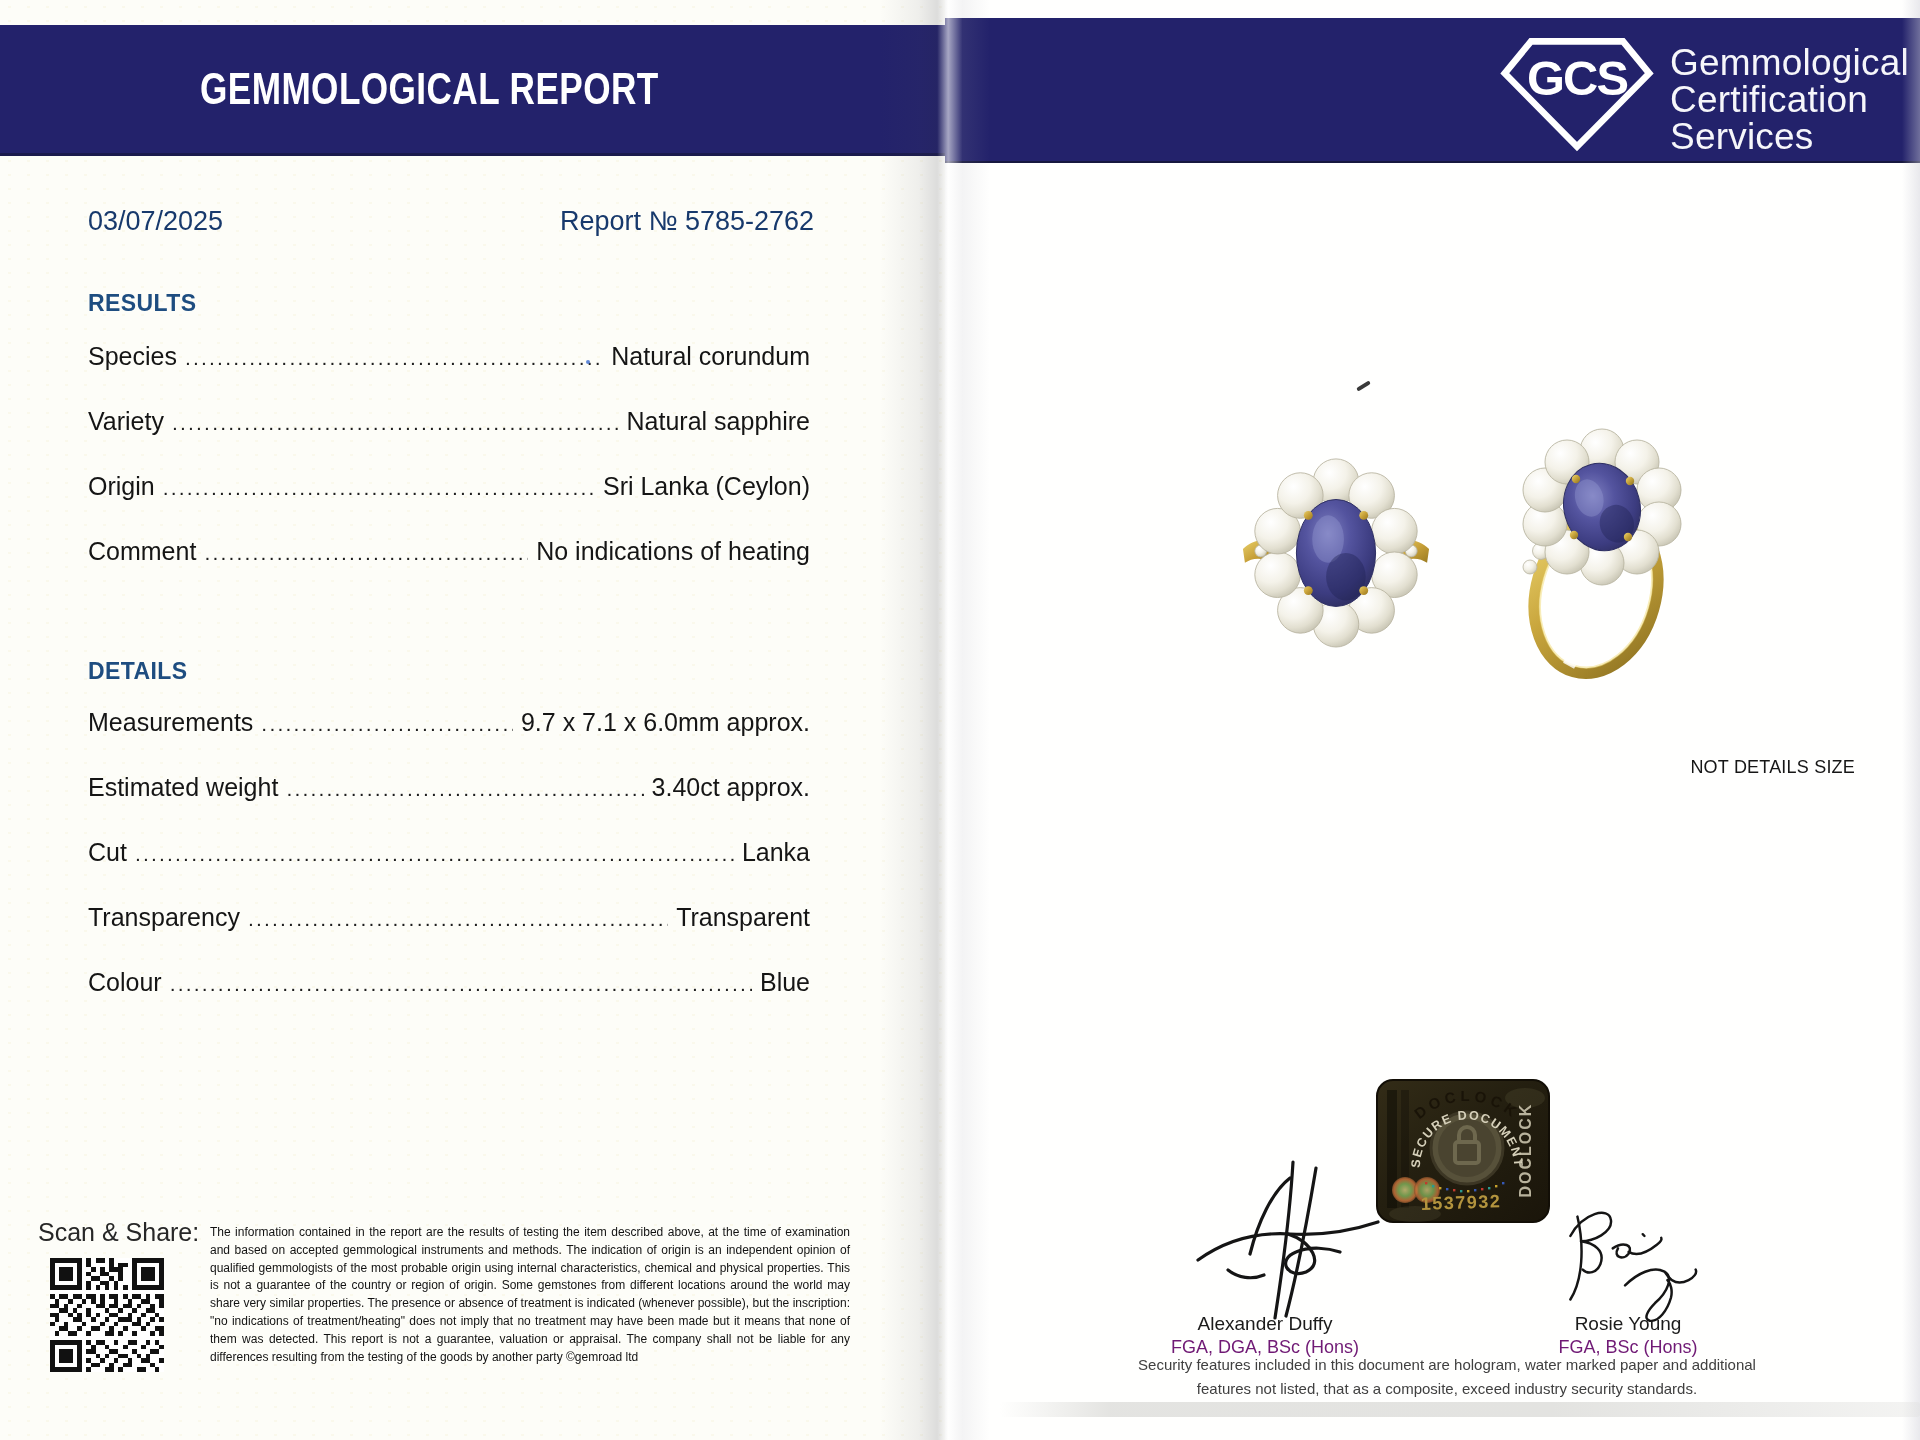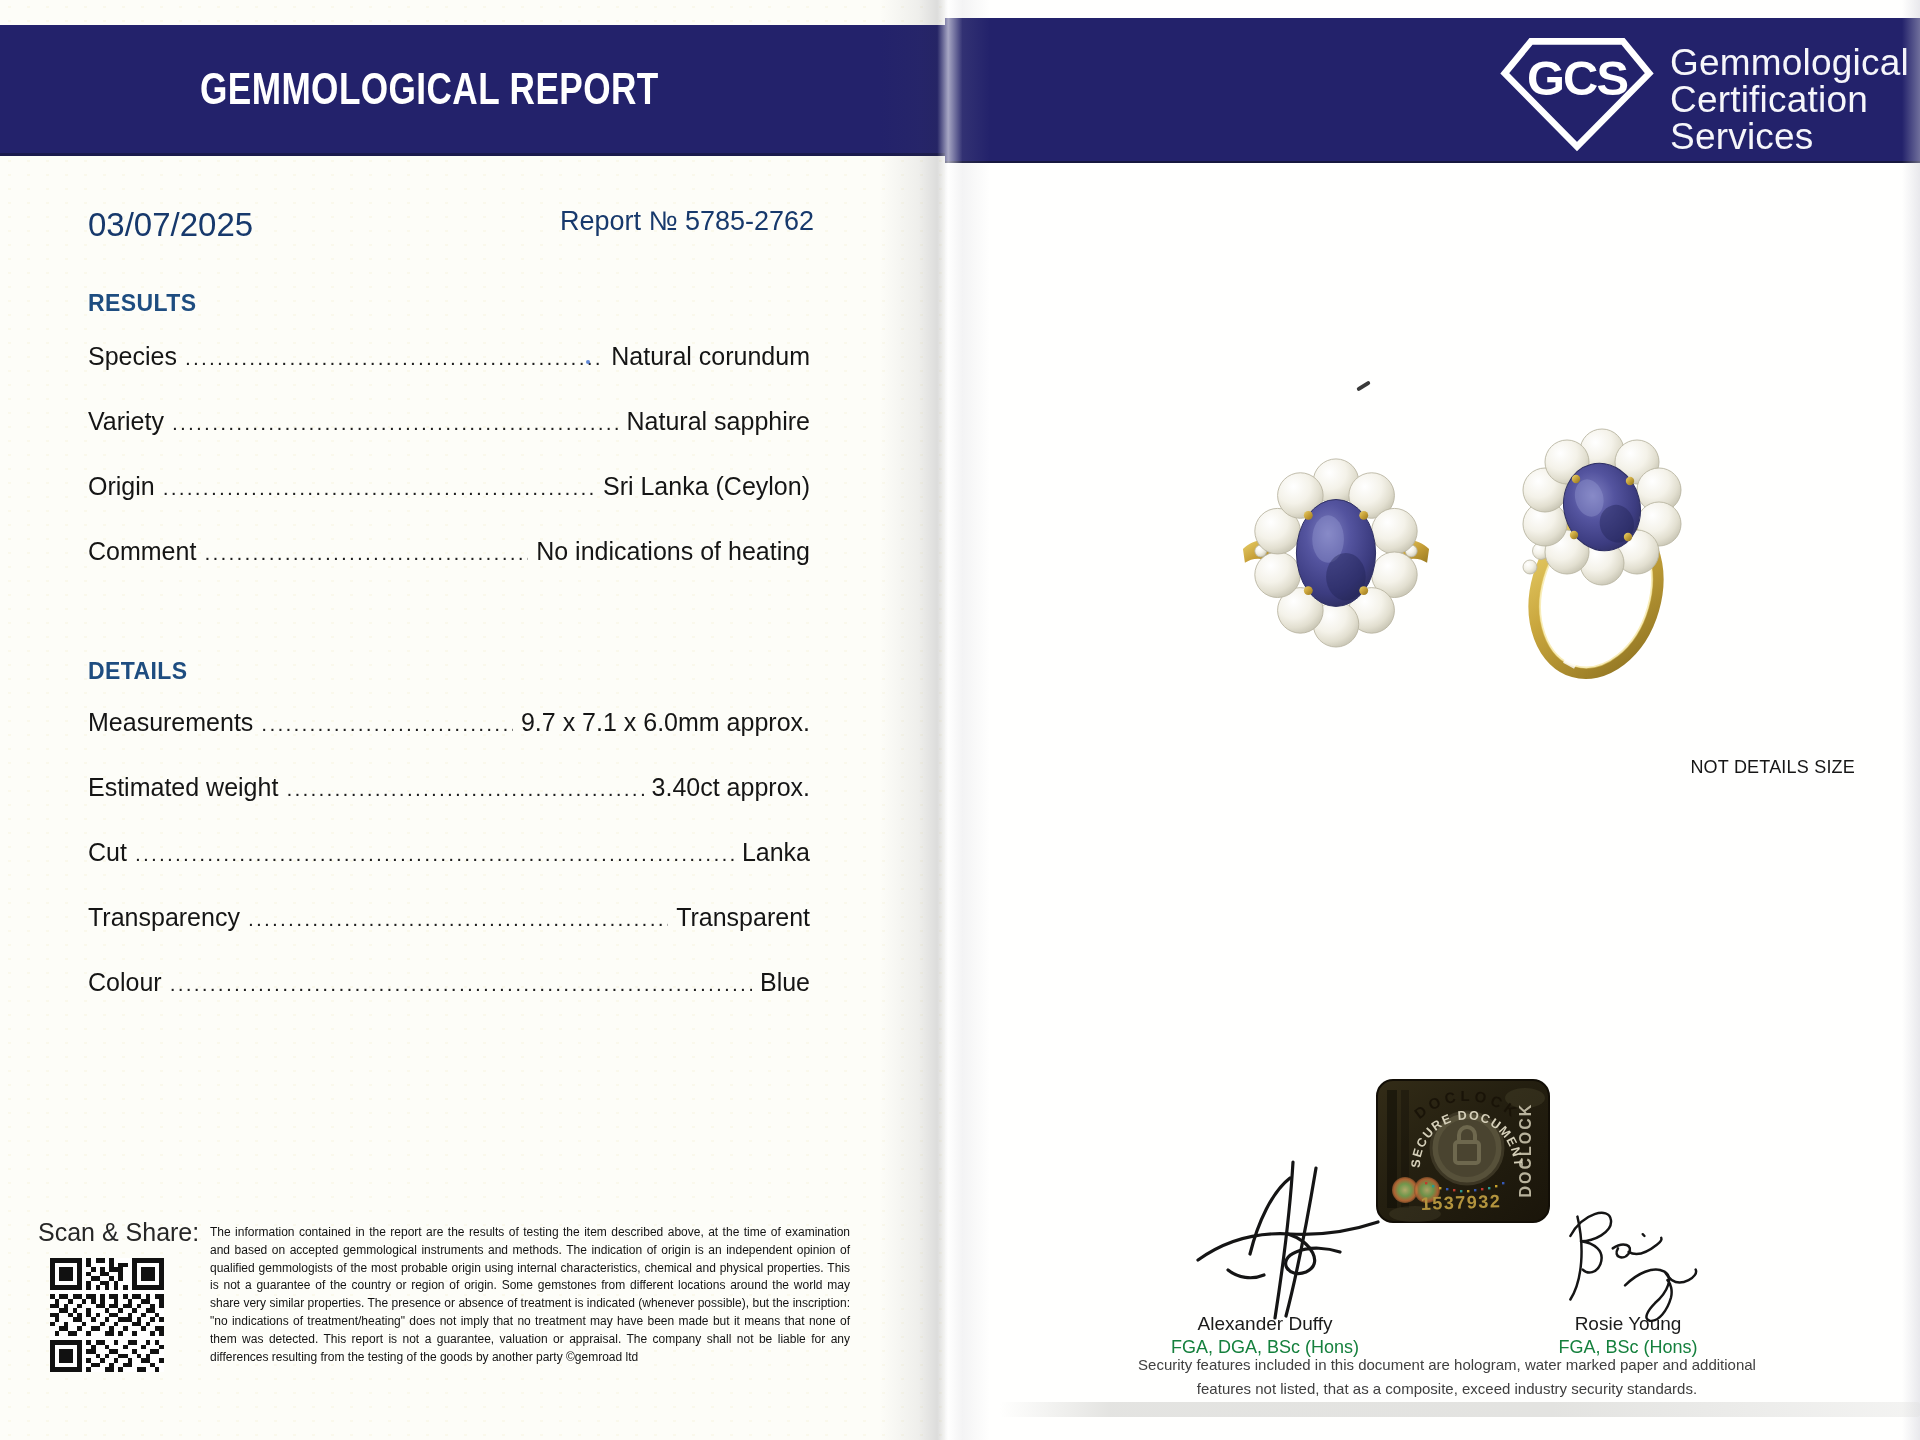--- a/index.html
+++ b/index.html
@@ -9,21 +9,21 @@
   
   .page-left { position:absolute; left:0; top:0; width:945px; height:1440px;
     background-color:#fdfdf8;
     background-image: radial-gradient(rgba(235,225,170,.16) 1.2px, transparent 1.7px);
     background-size:19px 14px; }
   .band-left { position:absolute; left:0; top:25px; width:945px; height:131px;
     background:#23226b; border-bottom:3px solid #1a1a4d; }
   .band-title { position:absolute; left:200px; top:0; height:128px; line-height:128px;
     color:#ffffff; font-size:44px; font-weight:bold; letter-spacing:.5px;
     transform:scaleX(.8); transform-origin:left center; white-space:nowrap; }
-  .doc-date { position:absolute; left:88px; top:206px; font-size:33px; color:#17396c; }
+  .doc-date { position:absolute; left:88px; top:206px; font-size:27px; color:#17396c; }
   .doc-report-no { position:absolute; left:560px; top:206px; font-size:27px; color:#17396c; }
   .section-heading { position:absolute; left:88px; font-size:23px; font-weight:bold;
     color:#1e4d80; letter-spacing:.4px; }
   .spec-row { position:absolute; left:88px; width:722px; display:flex; align-items:baseline;
     font-size:25px; color:#151515; }
   .spec-label { flex:0 0 auto; white-space:nowrap;text-align:right; }
   .leader { flex:1 1 auto; min-width:0; overflow:hidden; white-space:nowrap;
     font-size:21px; letter-spacing:2.2px; color:#1f1f1f; margin:0 4px 0 8px; }
   .spec-value { flex:0 0 auto; white-space:nowrap; margin-left:4px; }
   .scan-share { position:absolute; left:38px; top:1218px; font-size:25px; color:#272727; }
@@ -41,21 +41,21 @@
   .ring1 { position:absolute; left:1237px; top:436px; }
   .ring2 { position:absolute; left:1478px; top:415px; }
   .not-actual-size { position:absolute; left:1650px; top:757px; width:205px;
     text-align:right; font-size:18px; letter-spacing:.2px; color:#161616; }
   .item-desc { position:absolute; left:960px; top:818px; width:960px; text-align:center;
     font-size:24px; color:#141414; }
   .holo { position:absolute; left:1375px; top:1078px; }
   .sig-duffy { position:absolute; left:1192px; top:1158px; }
   .sig-rosie { position:absolute; left:1558px; top:1204px; }
   .sig-name { position:absolute; width:200px; text-align:center; font-size:19px; color:#1b1b1b; }
-  .sig-cred { position:absolute; width:200px; text-align:center; font-size:18px; color:#15803d; }
+  .sig-cred { position:absolute; width:200px; text-align:center; font-size:18px; color:#701a75; }
   .security-line { position:absolute; left:1047px; width:800px; text-align:center;
     font-size:15px; color:#404040; }
 
   
   .fold-shadow { position:absolute; left:880px; top:0; width:110px; height:1440px; pointer-events:none;
     background:linear-gradient(90deg, rgba(70,70,90,0) 0%, rgba(70,70,90,.08) 35%,
       rgba(50,50,70,.16) 52%, rgba(255,255,255,.6) 62%, rgba(160,160,175,.12) 75%, rgba(255,255,255,0) 100%); }
   .right-edge { position:absolute; left:1902px; top:0; width:18px; height:1440px; pointer-events:none;
     background:linear-gradient(90deg, rgba(255,255,255,0), rgba(205,205,215,.45)); }
   .bottom-edge { position:absolute; left:1000px; top:1402px; width:920px; height:15px; border-radius:3px;

